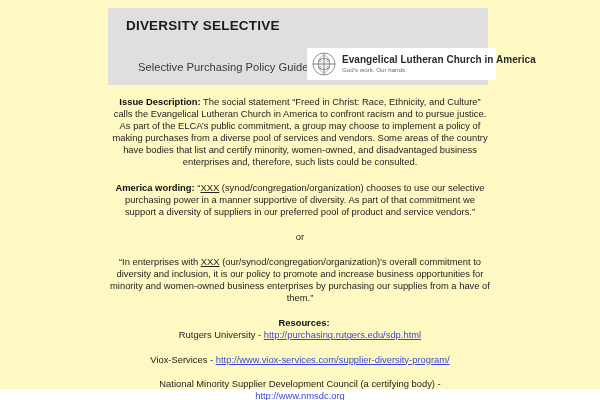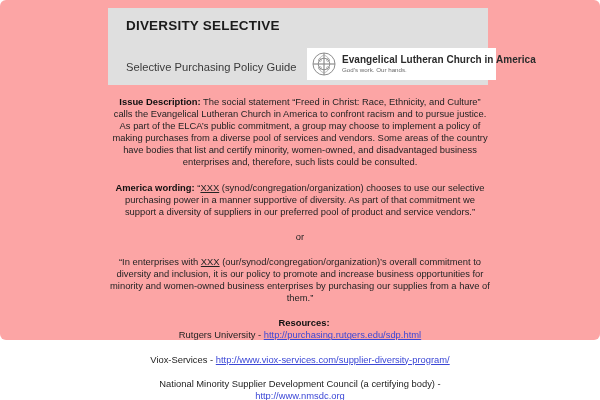--- a/index.html
+++ b/index.html
@@ -9,23 +9,22 @@
   body {
     width: 600px;
     height: 400px;
     background: #ffffff;
     font-family: "Liberation Sans", sans-serif;
     overflow: hidden;
   }
   .page {
     position: relative;
     width: 600px;
-    height: 340px;
-    background: #fca5a5;
-    border-radius: 6px;
+    height: 389px;
+    background: #fef9c3;
   }
 
   
   .header-band {
     position: absolute;
     left: 108px;
     top: 8px;
     width: 380px;
     height: 77px;
     background: #dfdfdf;
@@ -35,21 +34,21 @@
     left: 126px;
     top: 18px;
     font-size: 13.5px;
     font-weight: bold;
     letter-spacing: 0.2px;
     color: #1b1b1b;
     white-space: nowrap;
   }
   .doc-subtitle {
     position: absolute;
-    left: 126px;
+    left: 138px;
     top: 61px;
     font-size: 11.2px;
     font-weight: normal;
     color: #3a3a3a;
     white-space: nowrap;
   }
 
   
   .logo-box {
     position: absolute;

